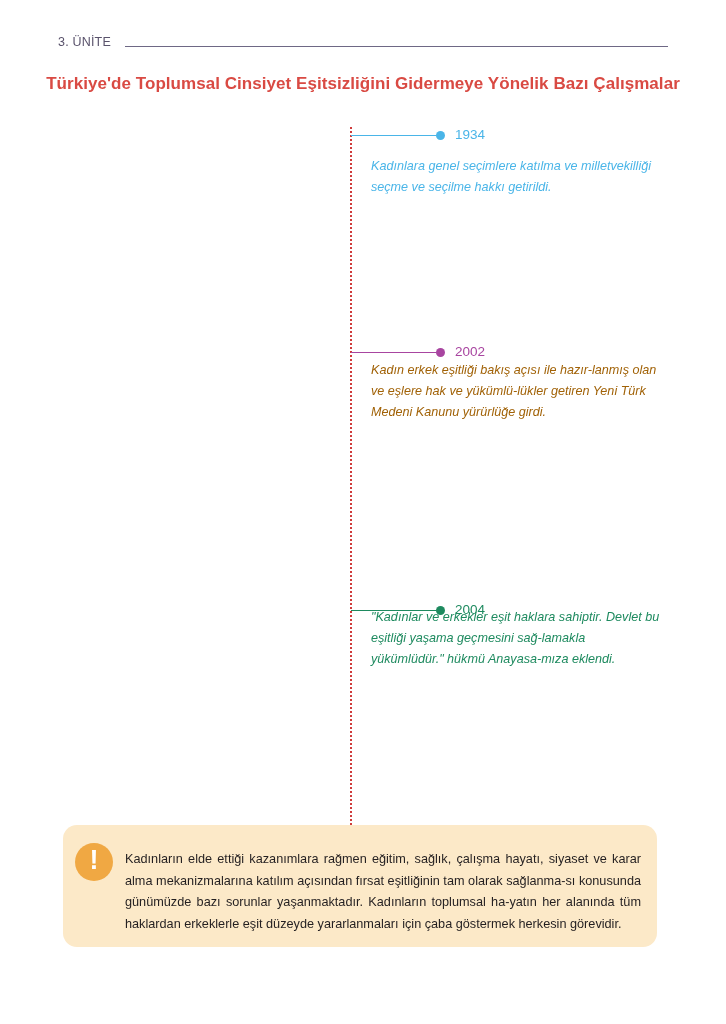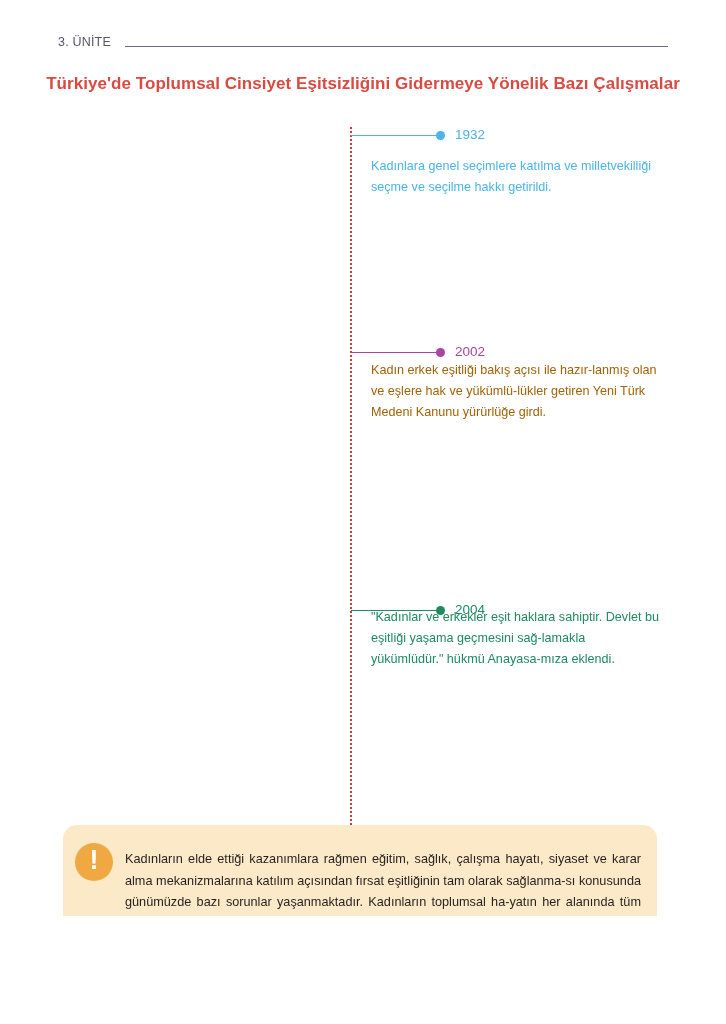--- a/index.html
+++ b/index.html
@@ -6,21 +6,21 @@
     margin: 0;
     padding: 0;
     background: #ffffff;
   }
   body {
     font-family: "Liberation Sans", sans-serif;
   }
   #page {
     position: relative;
     width: 726px;
-    height: 916px;
+    height: 1024px;
     background: #ffffff;
     overflow: hidden;
   }
 
   
   #header {
     position: absolute;
     left: 58px;
     top: 32px;
     width: 610px;
@@ -102,21 +102,21 @@
     position: absolute;
     font-size: 12.6px;
     line-height: 21px;
   }
 
   
   .tl-entry.right .tl-row { left: 351px; }
   .tl-entry.right .tl-line { width: 85px; margin-right: 0px; }
   .tl-entry.right .tl-dot { margin-left: 0px; }
   .tl-entry.right .tl-year { margin-left: 10px; }
-  .tl-entry.right .tl-text { left: 371px; width: 290px; }
+  .tl-entry.right .tl-text { left: 371px; width: 290px; font-style: italic; }
 
   
   #callout {
     position: absolute;
     left: 63px;
     top: 825px;
     width: 594px;
     height: 122px;
     background: #fce9c8;
     border-radius: 14px;
@@ -191,21 +191,21 @@
 
   <div id="page-title">Türkiye'de Toplumsal Cinsiyet Eşitsizliğini Gidermeye Yönelik Bazı Çalışmalar</div>
 
   <div id="timeline">
     <div id="timeline-axis"></div>
 
     <div class="tl-entry right">
       <div class="tl-row" style="top:17px; color:#4ab5e8;">
         <div class="tl-line" style="border-color:#4ab5e8;"></div>
         <div class="tl-dot" style="background:#4ab5e8;"></div>
-        <div class="tl-year" style="color:#4ab5e8;">1932</div>
+        <div class="tl-year" style="color:#4ab5e8;">1934</div>
       </div>
       <div class="tl-text" style="top:46px; color:#4ab5e8;">Kadınlara genel seçimlere katılma ve milletvekilliği seçme ve seçilme hakkı getirildi.</div>
     </div>
 
     <div class="tl-entry left">
       
       
     </div>
 
     <div class="tl-entry right">

